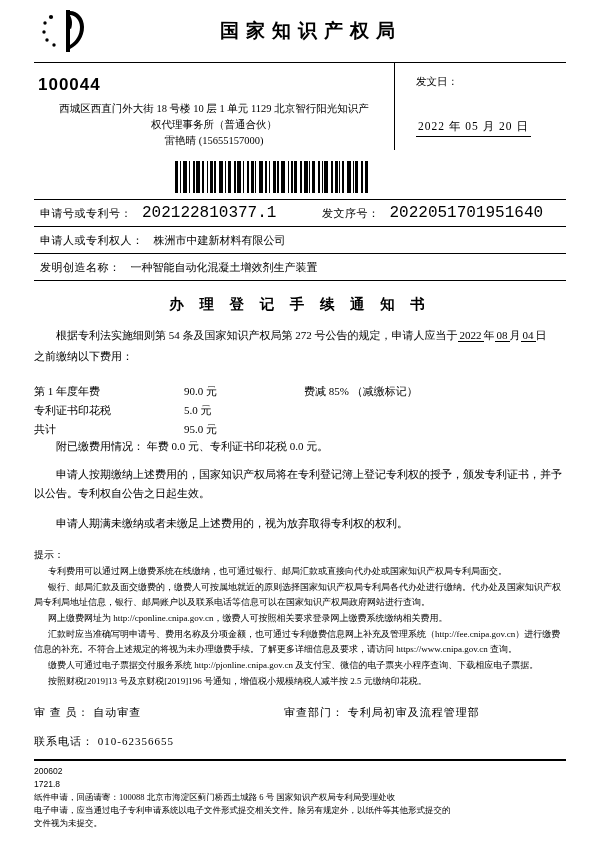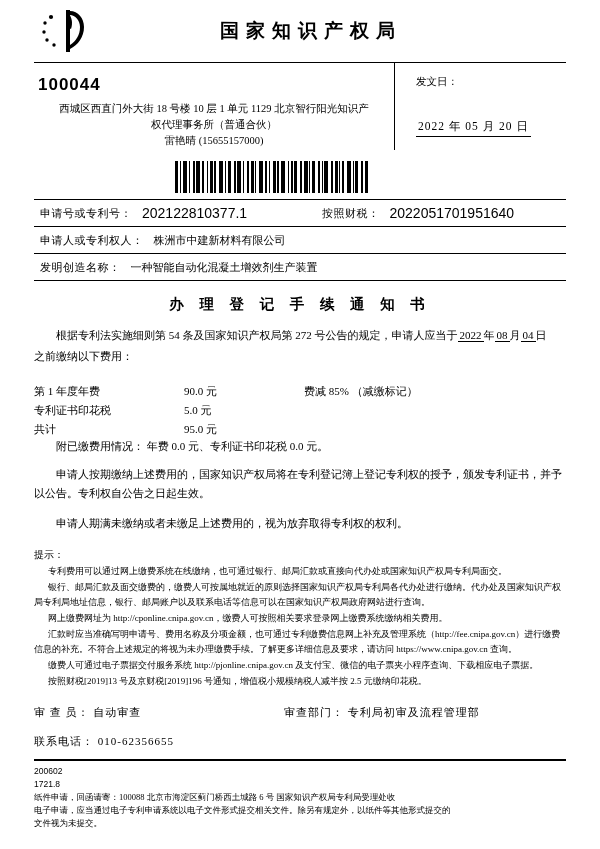--- a/index.html
+++ b/index.html
@@ -135,22 +135,22 @@
     height: 26px;
     align-items: center;
     font-size: 11px;
   }
   .frow .k {
     padding-left: 6px;
     letter-spacing: 0.5px;
   }
   .frow .v {
     padding-left: 10px;
-    font-family: Liberation Sans, sans-serif;
-    font-size: 14px;
+    font-family: Liberation Mono, monospace;
+    font-size: 16px;
   }
   .frow .cell2 {
     margin-left: auto;
     display: flex;
     align-items: center;
     width: 250px;
   }
   .frow .v-cn {
     font-family: "Liberation Serif", "DejaVu Serif", serif;
     font-size: 11px;
@@ -361,21 +361,21 @@
         <i style="width:2px;background:#fff"></i>
       <i style="width:3px"></i>
     </div>
   </div>
 
   <div class="fields">
     <div class="frow">
       <span class="k">申请号或专利号：</span>
       <span class="v">202122810377.1</span>
       <span class="cell2">
-        <span class="k">按照财税：</span>
+        <span class="k">发文序号：</span>
         <span class="v">2022051701951640</span>
       </span>
     </div>
     <div class="frow">
       <span class="k">申请人或专利权人：</span>
       <span class="v v-cn">株洲市中建新材料有限公司</span>
     </div>
     <div class="frow">
       <span class="k">发明创造名称：</span>
       <span class="v v-cn">一种智能自动化混凝土增效剂生产装置</span>

